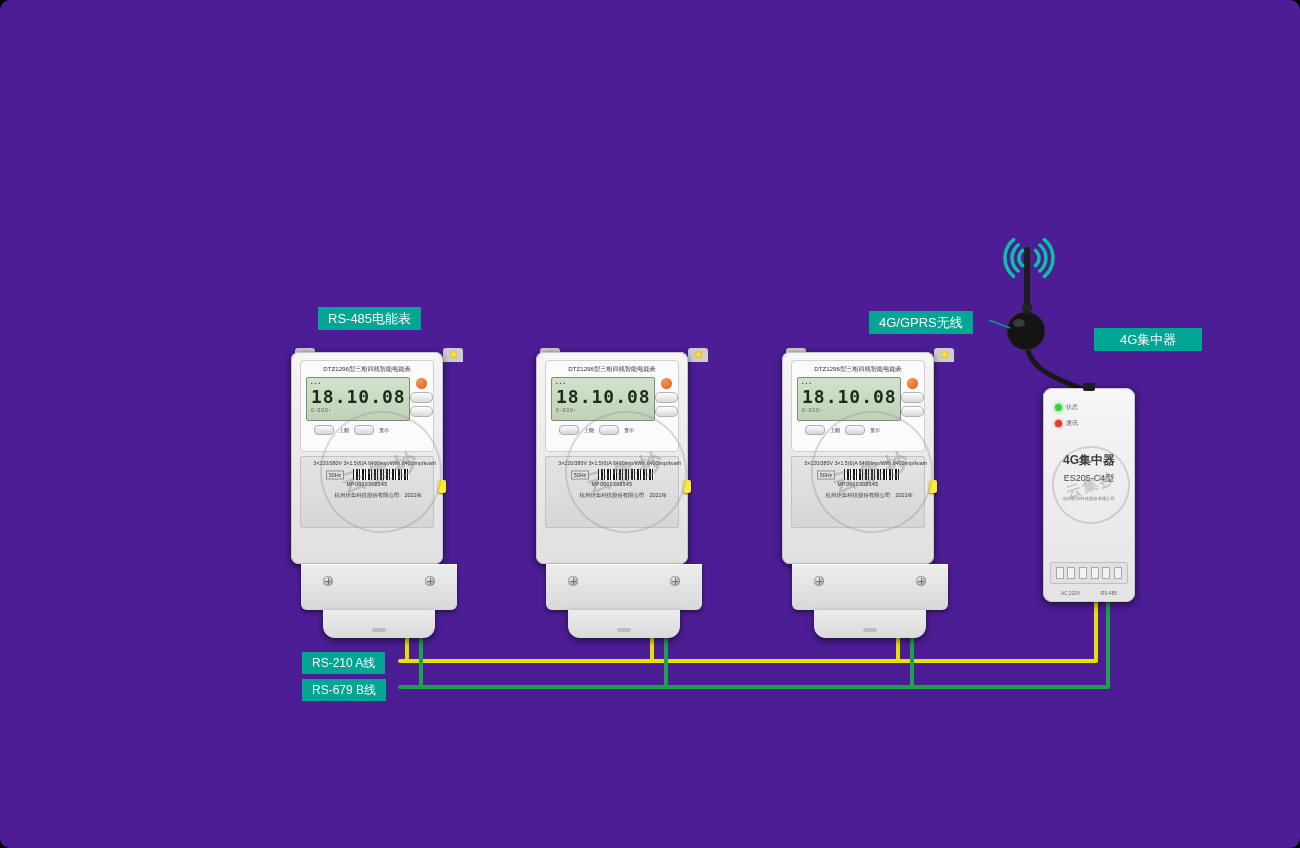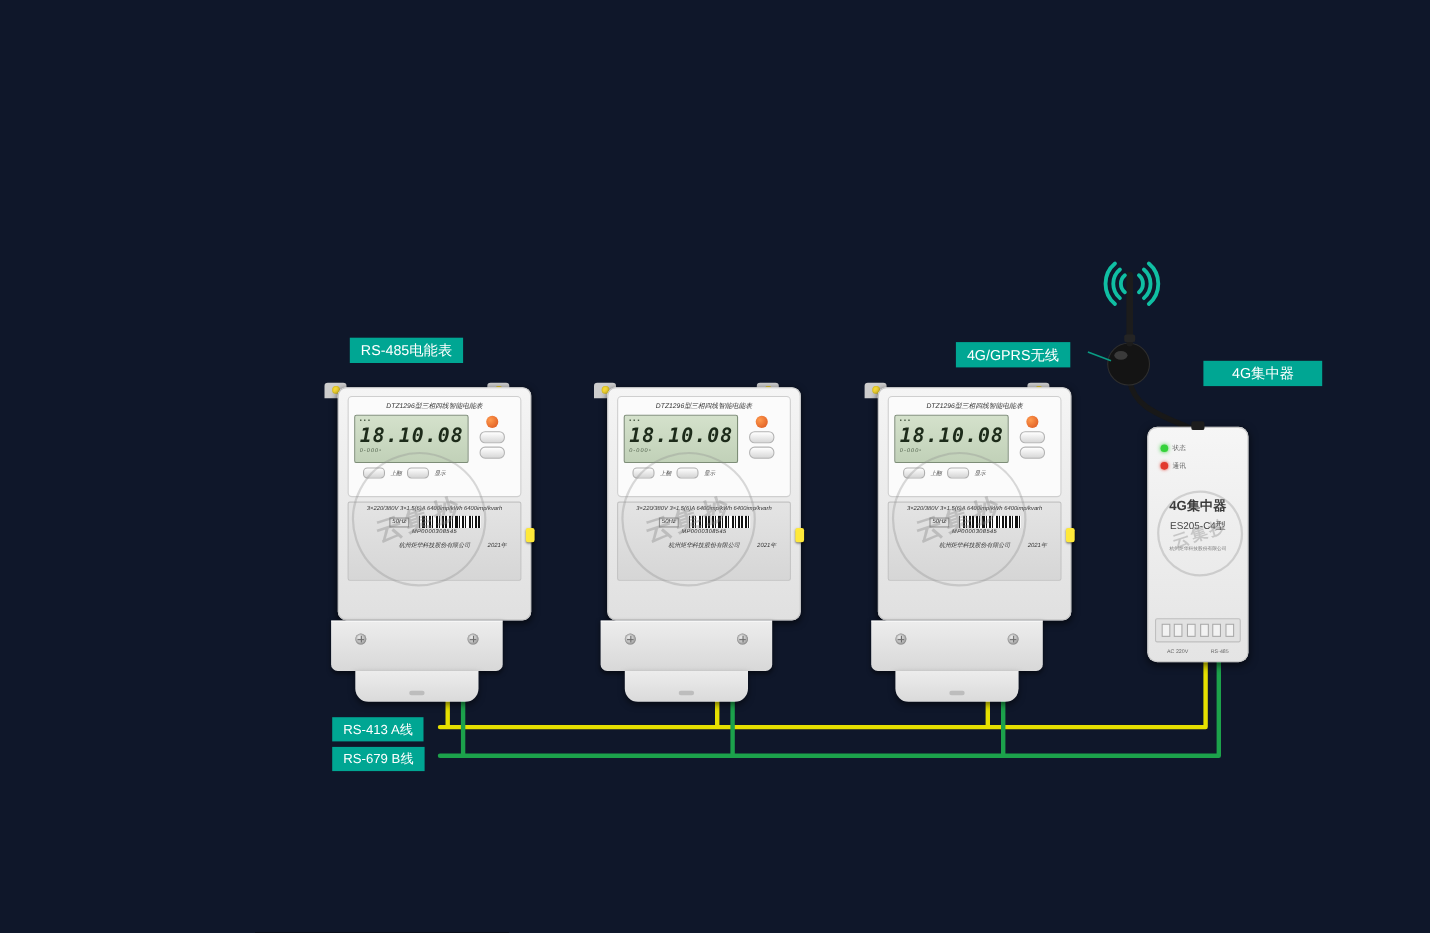--- a/index.html
+++ b/index.html
@@ -1,37 +1,37 @@
 <!DOCTYPE html>
 <html style="--accent: #00A693;"><head>
 <meta charset="utf-8">
 <style>
   html,body{margin:0;padding:0;background:#000;}
-  .canvas{position:relative;width:1300px;height:848px;background:#0f172a;overflow:hidden;
-          font-family:"Liberation Sans",sans-serif;}
+  .canvas{position:relative;width:1300px;height:848px;background:#4c1d95;overflow:hidden;
+          font-family:"Liberation Sans",sans-serif;border-radius:10px;}
 
   
   .wire-layer{position:absolute;left:0;top:0;width:1300px;height:848px;z-index:1;pointer-events:none;}
 
   
   .callout{position:absolute;z-index:5;background:var(--accent,#00A693);color:#fff;
            font-size:13px;height:23px;line-height:23px;padding:0 10px;white-space:nowrap;}
   .callout-center{padding:0 26px;}
   .callout-sm{font-size:12px;height:22px;line-height:22px;}
 
   
   .meter-slot{position:absolute;top:348px;width:176px;height:290px;z-index:2;}
   .meter{position:relative;width:176px;height:290px;}
   .ear{position:absolute;top:0;width:20px;height:14px;background:#cdcdcd;border-radius:3px 3px 0 0;}
   .ear-l{left:4px;}.ear-r{right:4px;}
   .seal{position:absolute;left:50%;top:3px;margin-left:-3.5px;width:7px;height:7px;border-radius:50%;
         background:#ffe23a;box-shadow:inset 0 0 2px #a88f00;}
-  .m-body{position:absolute;top:4px;left:16px;width:176px;height:212px;border-radius:8px;
+  .m-body{position:absolute;top:4px;left:0;width:152px;height:212px;border-radius:8px;
           background:linear-gradient(180deg,#f5f5f5,#e0e0e0);
-          box-shadow:0 2px 7px rgba(0,0,0,.65), inset 0 0 0 1px #c6c6c6;font-style:italic;}
+          box-shadow:0 2px 7px rgba(0,0,0,.65), inset 0 0 0 1px #c6c6c6;}
   .m-face{position:absolute;top:8px;left:9px;right:9px;height:92px;background:#fbfbfb;
           border:1px solid #cfcfcf;border-radius:4px;padding:4px 5px;box-sizing:border-box;}
   .m-title{font-size:6.5px;color:#333;text-align:center;white-space:nowrap;transform:scale(.95);}
   .m-display-row{display:flex;margin-top:3px;}
   .lcd{width:104px;height:44px;background:linear-gradient(180deg,#d4e1cb,#c1d1b8);
        border:1px solid #7d8d77;border-radius:2px;padding:2px 4px;box-sizing:border-box;}
   .lcd-top{font-size:5px;line-height:6px;color:#4a5a45;letter-spacing:2px;}
   .lcd-main{font-family:"DejaVu Sans Mono",monospace;font-weight:bold;font-size:18px;line-height:21px;
             color:#1d2b1a;letter-spacing:1px;text-align:center;}
   .lcd-bot{font-size:5px;line-height:6px;color:#4a5a45;letter-spacing:1px;}
@@ -122,21 +122,21 @@
         <path d="M 1039.9 245.0 A 17 17 0 0 1 1039.9 271.0"></path>
         <path d="M 1044.4 239.6 A 24 24 0 0 1 1044.4 276.4"></path>
       </g>
       <path d="M 989 320 L 1010 328" stroke="#0a9c84" stroke-width="1.5"></path>
     </g>
   </svg>
 
   <div class="callout" style="left:318px;top:307px">RS-485电能表</div>
   <div class="callout" style="left:869px;top:311px">4G/GPRS无线</div>
   <div class="callout callout-center" style="left:1094px;top:328px">4G集中器</div>
-  <div class="callout callout-sm" style="left:302px;top:652px">RS-413 A线</div>
+  <div class="callout callout-sm" style="left:302px;top:652px">RS-210 A线</div>
   <div class="callout callout-sm" style="left:302px;top:679px">RS-679 B线</div>
 
   <div class="meter-slot" style="left:291px">
   <div class="meter">
     <div class="ear ear-l">
       <span class="seal"></span>
     </div>
     <div class="ear ear-r">
       <span class="seal"></span>
     </div>

